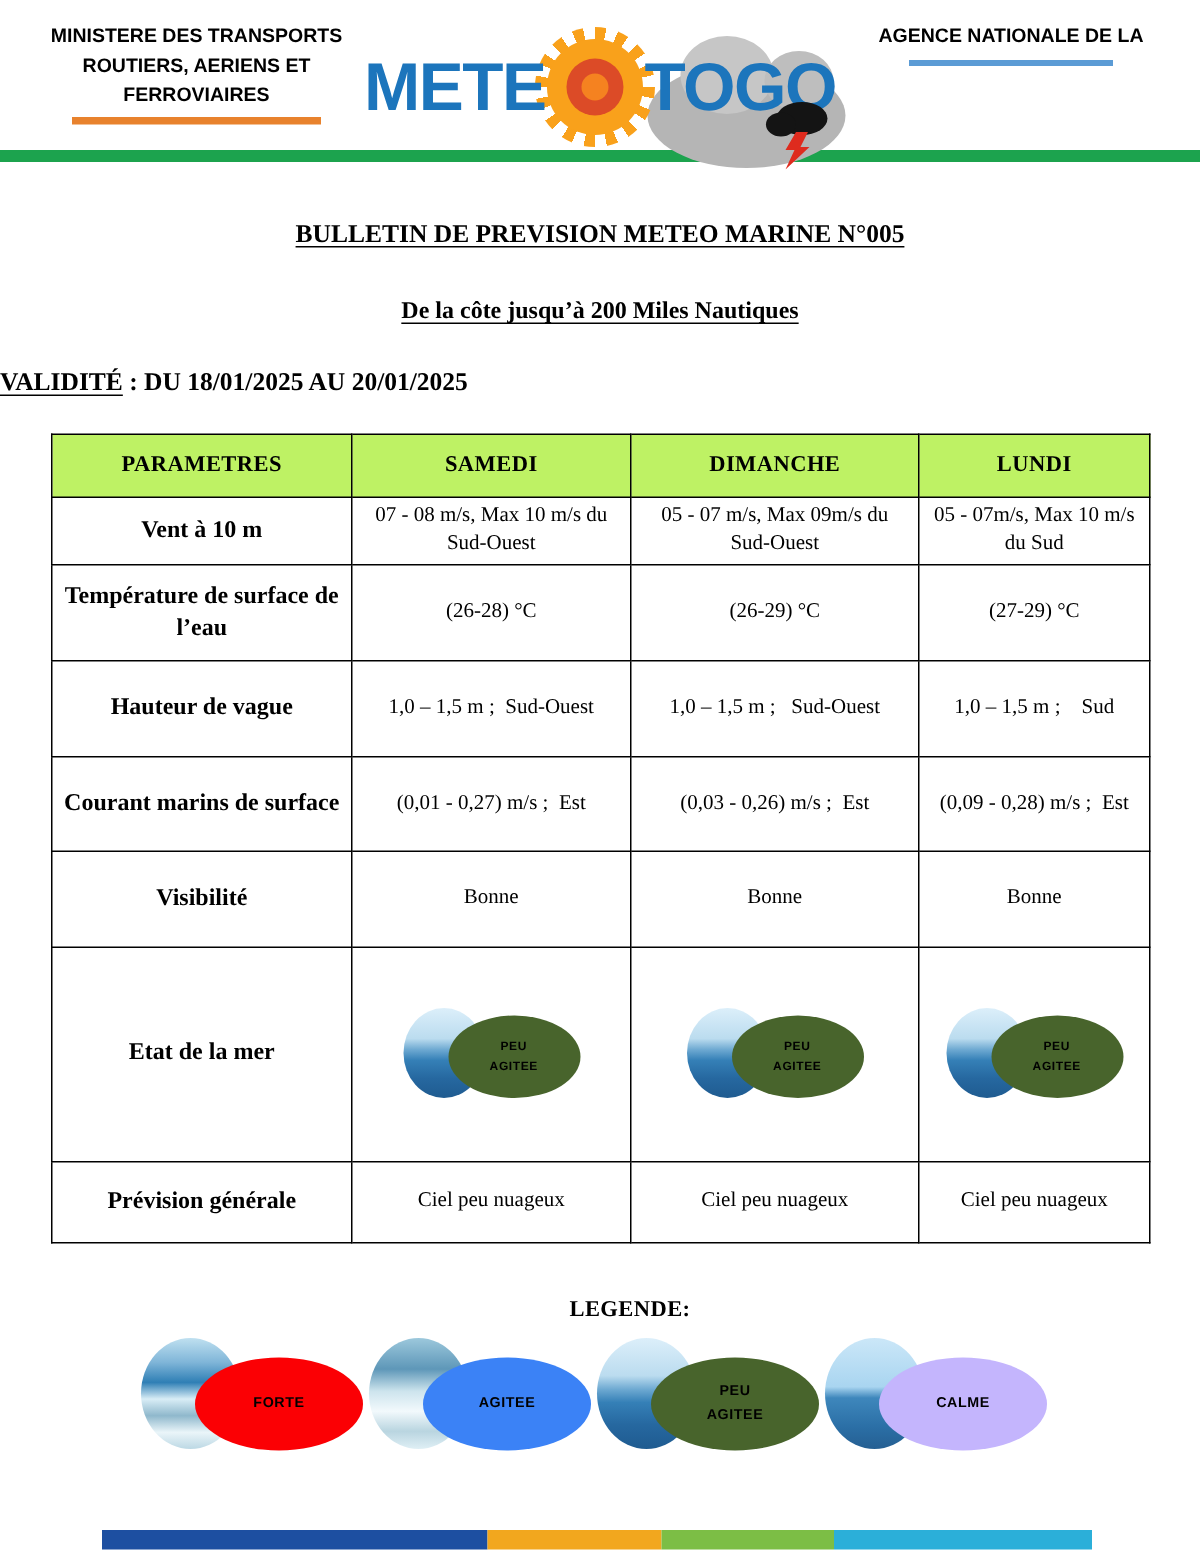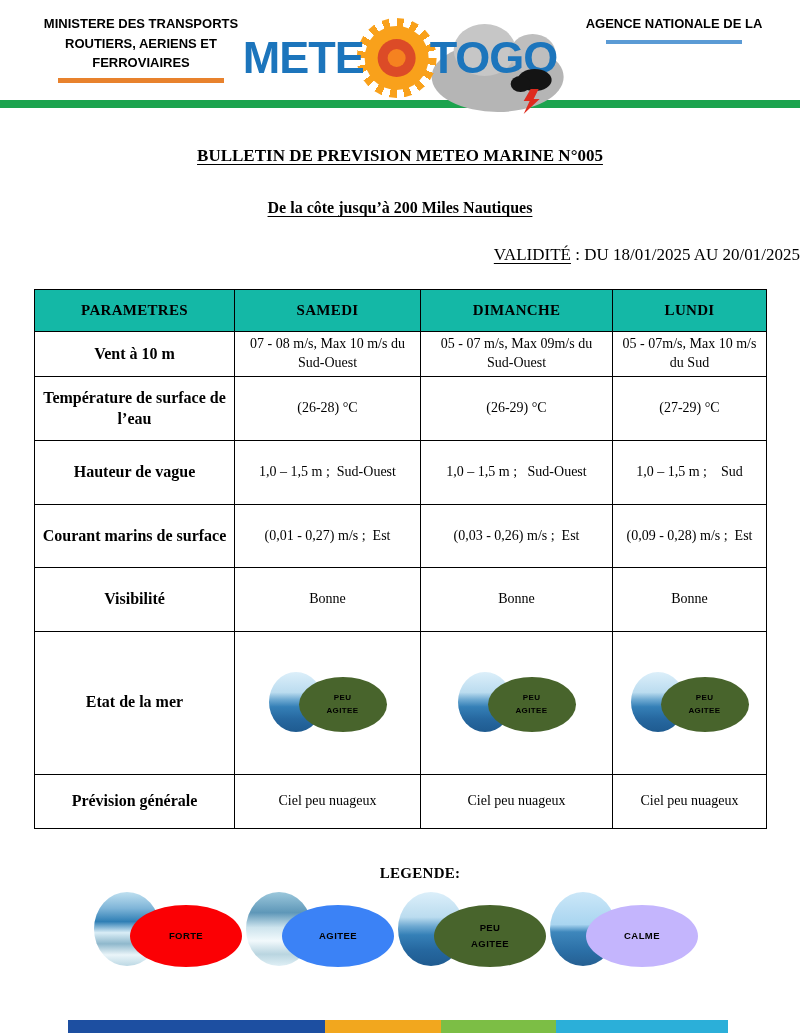--- a/index.html
+++ b/index.html
@@ -3,21 +3,21 @@
 <meta charset="utf-8">
 <style>
   * { margin:0; padding:0; box-sizing:border-box; }
   html,body { width:800px; height:1035px; background:#ffffff; overflow:hidden;
     font-family:"Liberation Serif", serif; color:#000; }
 
   
   .header { position:relative; height:100px; }
   .org-block { position:absolute; top:14px; text-align:center;
     font-family:"Liberation Sans", sans-serif; font-weight:bold; font-size:13px; line-height:1.5; }
-  .ministry { left:17px; width:248px; }
+  .ministry { left:7px; width:248px; }
   .agency { right:12px; width:228px; }
   .ministry-bar { width:166px; height:5px; background:#E8822D; margin:5px auto 0; }
   .agency-bar { width:136px; height:4px; background:#5B9BD5; margin:6px auto 0; }
 
   .logo { position:absolute; left:50%; top:16px; transform:translateX(-50%);
     display:flex; align-items:center; height:84px; }
   .logo-text { font-family:"Liberation Sans", sans-serif; font-weight:bold; font-size:45px;
     color:#1C75BC; position:relative; z-index:2; letter-spacing:-1px; }
   .logo-cloud { position:absolute; right:-6px; top:26px; width:132px; height:70px;
     background:#B5B5B5; border-radius:50%; z-index:0; }
@@ -33,28 +33,28 @@
   .sun-core { position:absolute; inset:31px; border-radius:50%; background:#F58220; }
   .storm { position:absolute; right:2px; bottom:-18px; z-index:3; }
 
   .top-divider { height:8px; background:#1CA34E; }
 
   
   .title-main { margin-top:38px; text-align:center; font-size:17px; font-weight:bold;
     text-decoration:underline; text-underline-offset:3px; }
   .title-sub { margin-top:33px; text-align:center; font-size:16px; font-weight:bold;
     text-decoration:underline; text-underline-offset:3px; }
-  .title-validity { margin-top:28px; text-align:right; font-size:17px; font-weight:normal; }
+  .title-validity { margin-top:28px; text-align:left; font-size:17px; font-weight:bold; }
   .validity-label { text-decoration:underline; text-underline-offset:3px; }
 
   
   table.forecast { border-collapse:collapse; table-layout:fixed; width:732px; margin:24px 0 0 34px; }
   .forecast th, .forecast td { border:1.5px solid #000; text-align:center; vertical-align:middle;
     padding:2px 5px; }
-  .forecast thead th { background:#14b8a6; font-size:15px; height:42px; letter-spacing:0.3px; }
+  .forecast thead th { background:#bef264; font-size:15px; height:42px; letter-spacing:0.3px; }
   .forecast tbody th { font-size:16px; font-weight:bold; line-height:1.3; }
   .forecast td { font-size:14px; white-space:pre-wrap; line-height:1.35; }
   .r0 th,.r0 td { height:45px; }
   .r1 th,.r1 td { height:64px; }
   .r2 th,.r2 td { height:64px; }
   .r3 th,.r3 td { height:63px; }
   .r4 th,.r4 td { height:64px; }
   .r5 th,.r5 td { height:74px; }
   .r6 th,.r6 td { height:54px; }
 

